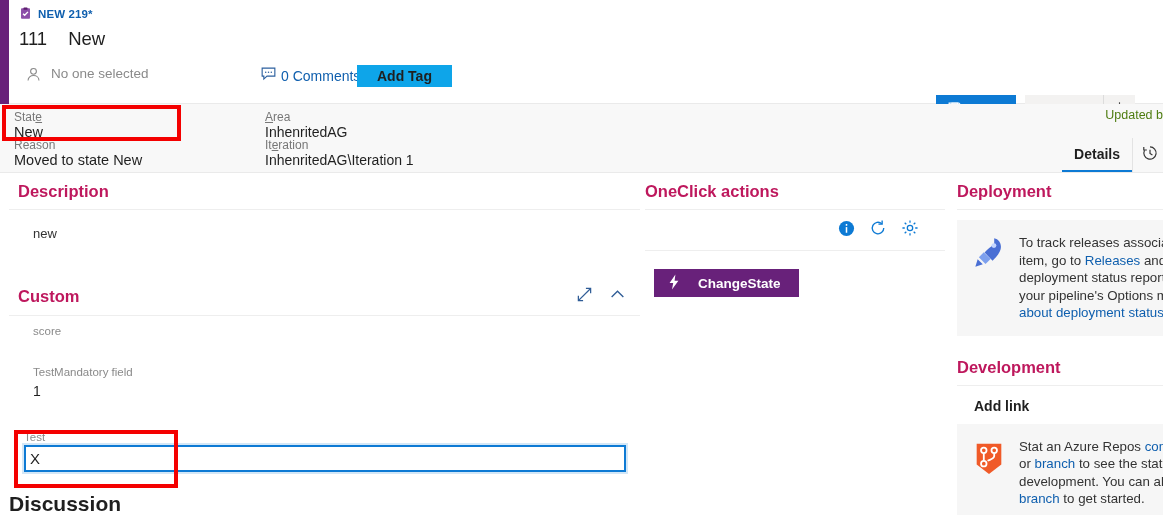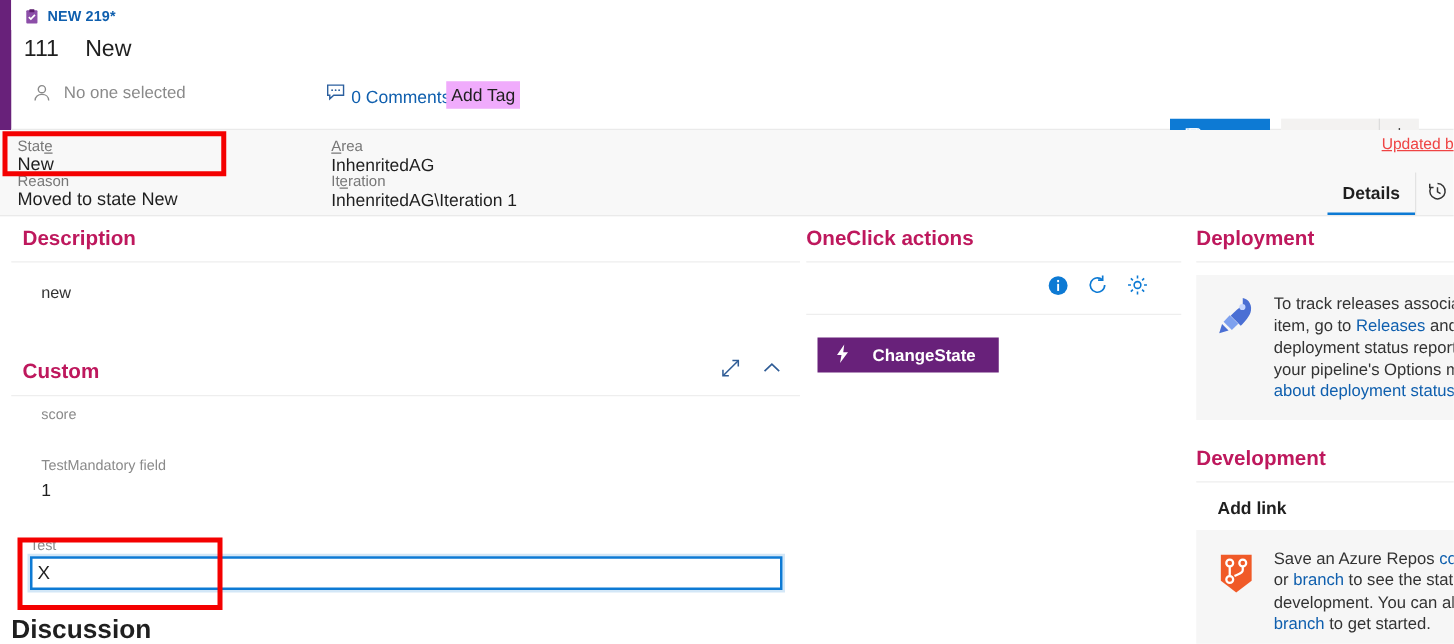--- a/index.html
+++ b/index.html
@@ -50,22 +50,22 @@
     display: flex; align-items: flex-start; gap: 9px;
   }
   .assignee-name { font-size: 13.5px; color: #8a8a8a; }
   .comments {
     position: absolute; left: 252px; top: 11px;
     display: flex; align-items: center; gap: 5px; cursor: pointer;
   }
   .comments-label { font-size: 14px; color: #0f5fae; }
   .addtag {
     position: absolute; left: 348px; top: 9px;
-    font-size: 14px; font-weight: normal; color: #1f1f1f;
-    background: #f0abfc; padding: 3px 4px; cursor: pointer;
+    font-size: 14px; font-weight: bold; color: #1f1f1f;
+    background: #0ea5e9; padding: 3px 20px; cursor: pointer;
   }
 
   .btnbar { position: absolute; right: 28px; top: 7px; display: flex; align-items: center; gap: 9px; margin-top: 32px; }
   .btn-save {
     display: flex; align-items: center; gap: 7px;
     background: #0d7ad4; color: #fff; border: none;
     padding: 0 14px 0 12px; height: 32px; cursor: pointer;
     font-size: 14px; font-family: inherit;
   }
   .btn-follow-group { display: flex; align-items: stretch; background: #f3f2f1; }
@@ -93,21 +93,21 @@
     width: 10px; height: 10px; border-radius: 50%;
     background: #b2b2b2; margin-right: 12px;
   }
   .fvalue { font-size: 14.5px; color: #1f1f1f; }
   .fieldgrid2 { position: absolute; left: 265px; top: 6px; }
   .flabel2 { font-size: 12px; color: #777; width: 77px; }
   .fvalue2 { font-size: 14px; color: #1f1f1f; }
 
   .updated {
     position: absolute; right: 0px; top: 4px;
-    font-size: 12.5px; color: #ef4444; white-space: nowrap; text-decoration: underline;
+    font-size: 12.5px; color: #4d7c0f; white-space: nowrap;
   }
   .tabs-right {
     position: absolute; right: -3px; top: 34px;
     display: flex; align-items: stretch; height: 34px;
   }
   .tab-details {
     display: flex; align-items: center; justify-content: center;
     padding: 0 12px; font-size: 14px; font-weight: bold; color: #1f1f1f;
     border-bottom: 2px solid #0d7ad4; cursor: pointer;
   }
@@ -418,21 +418,21 @@
       <span>
         <svg width="36" height="38" viewBox="0 0 38 40">
           <path d="M6 6h26v22l-13 10L6 28z" fill="#f05a28"></path>
           <circle cx="13.5" cy="13" r="2.9" fill="none" stroke="#fff" stroke-width="1.9"></circle>
           <circle cx="24.5" cy="13" r="2.9" fill="none" stroke="#fff" stroke-width="1.9"></circle>
           <circle cx="13.5" cy="27" r="2.9" fill="none" stroke="#fff" stroke-width="1.9"></circle>
           <path d="M13.5 16v8M24.5 16v3c0 3-4 3.5-7 5" fill="none" stroke="#fff" stroke-width="1.9"></path>
         </svg>
       </span>
       <span class="note-text">
-        <span class="nowrapline"><span>Save an Azure Repos </span><span class="lnk">commit</span></span>
+        <span class="nowrapline"><span>Stat an Azure Repos </span><span class="lnk">commit</span></span>
         <span class="nowrapline"><span>or </span><span class="lnk">branch</span><span> to see the status o</span></span>
         <span class="nowrapline">development. You can also c</span>
         <span class="nowrapline"><span class="lnk">branch</span><span> to get started.</span></span>
       </span>
     </div>
   </div>
 
   <div class="redbox" id="redbox-state"></div>
   <div class="redbox" id="redbox-test"></div>
 

